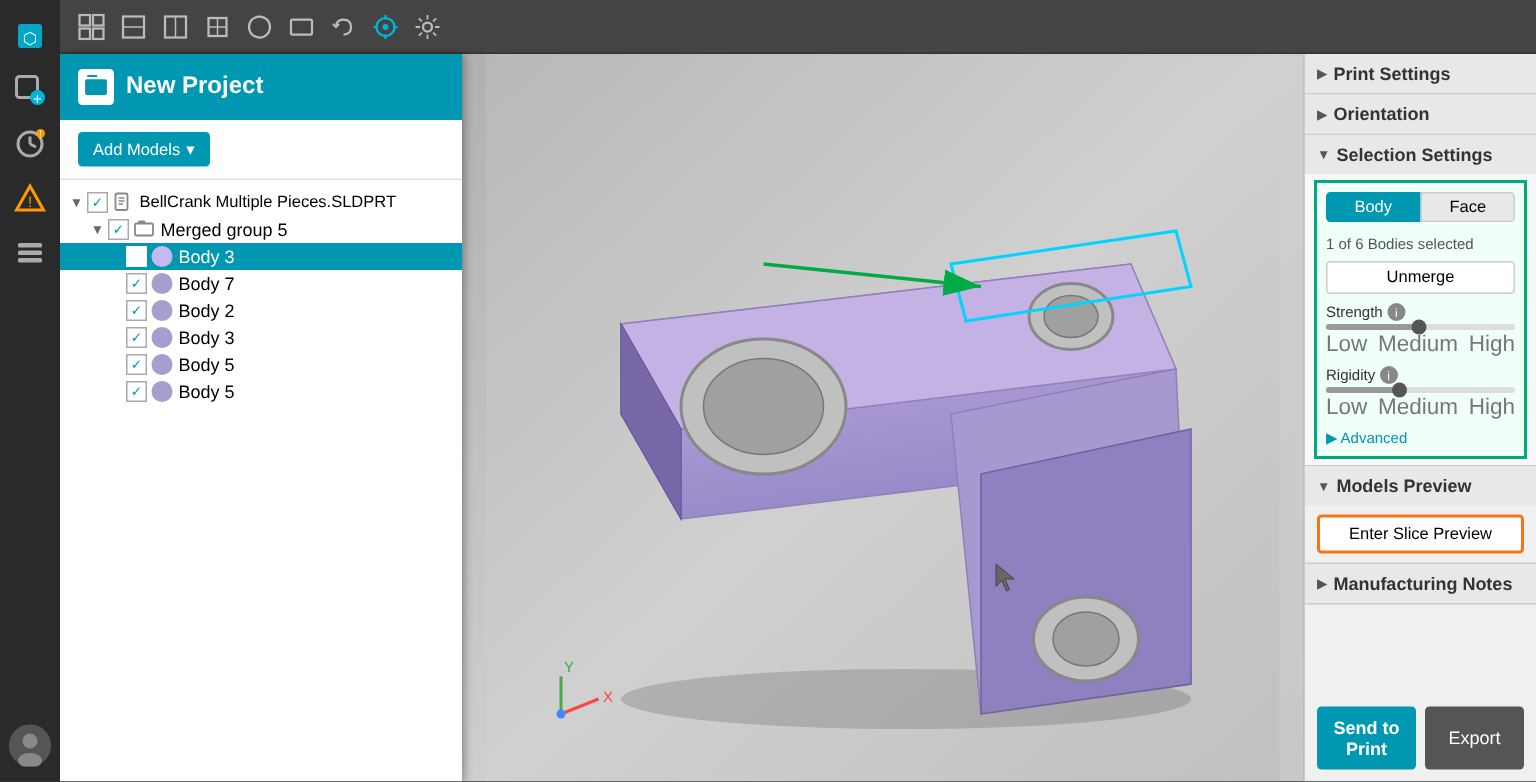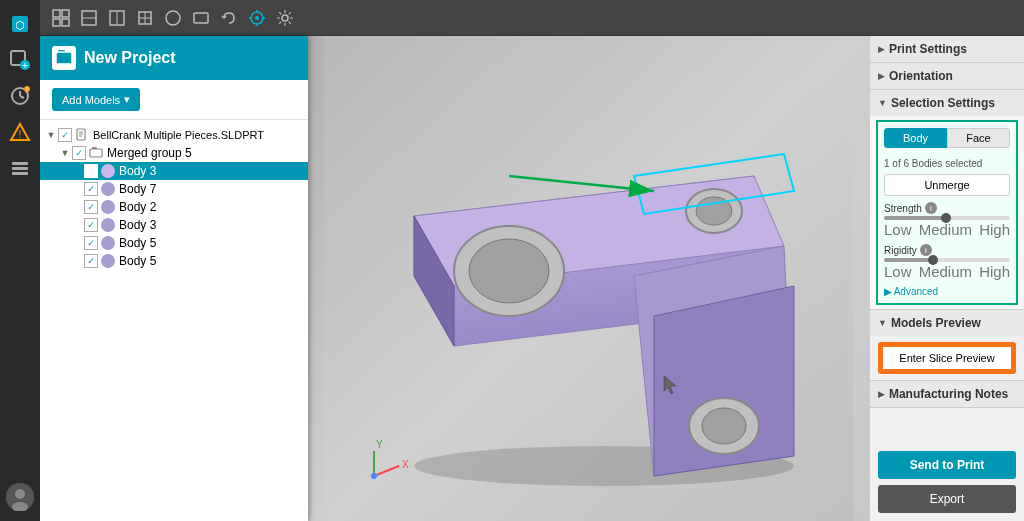--- a/index.html
+++ b/index.html
@@ -357,31 +357,31 @@
       gap: 2px;
     }
 
     .slice-preview-content {
       padding: 6px 8px;
     }
     .enter-slice-btn {
       width: 100%;
       padding: 5px;
       background: #fff;
-      border: 5px solid #f97316;
+      border: 2px solid #f97316;
       border-radius: 3px;
       font-size: 11px;
       cursor: pointer;
     }
 
     .right-panel-bottom {
       margin-top: auto;
       padding: 8px;
       display: flex;
-      flex-direction: column;
+      flex-direction: row;
       gap: 6px;
     }
     .send-to-print-btn {
       width: 100%;
       padding: 7px;
       background: #0097b2;
       color: #fff;
       border: none;
       border-radius: 3px;
       font-size: 12px;

